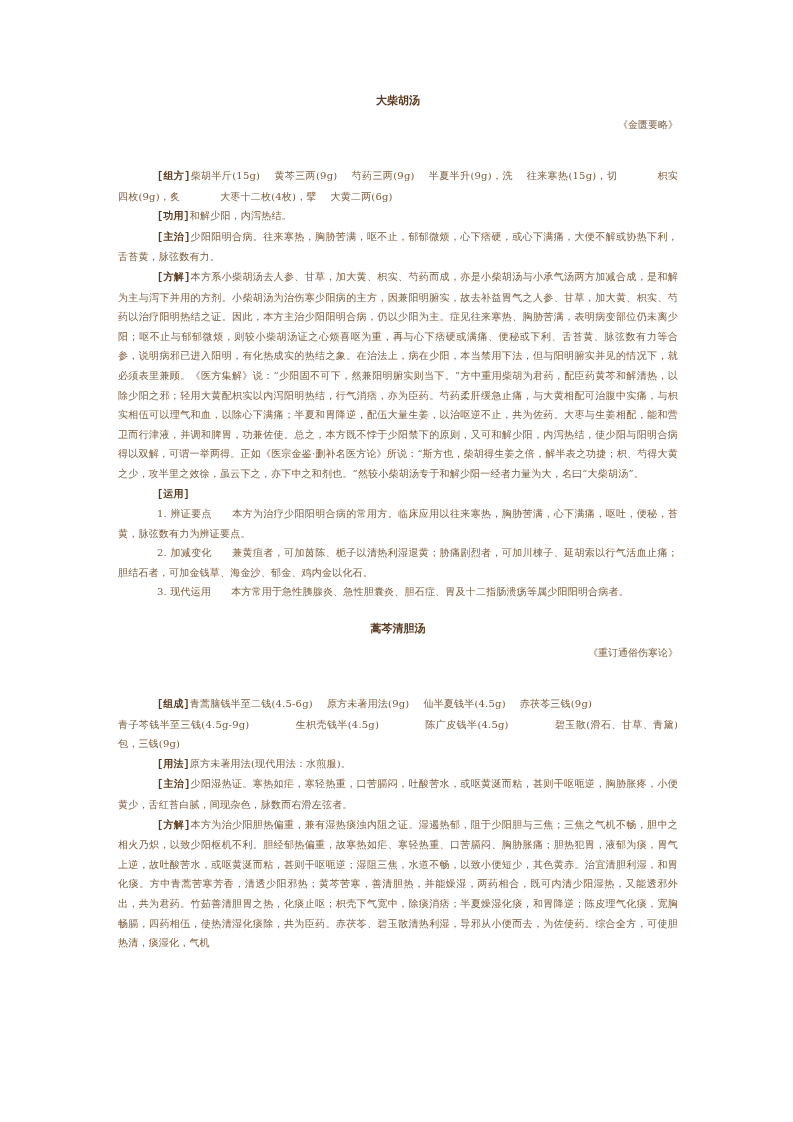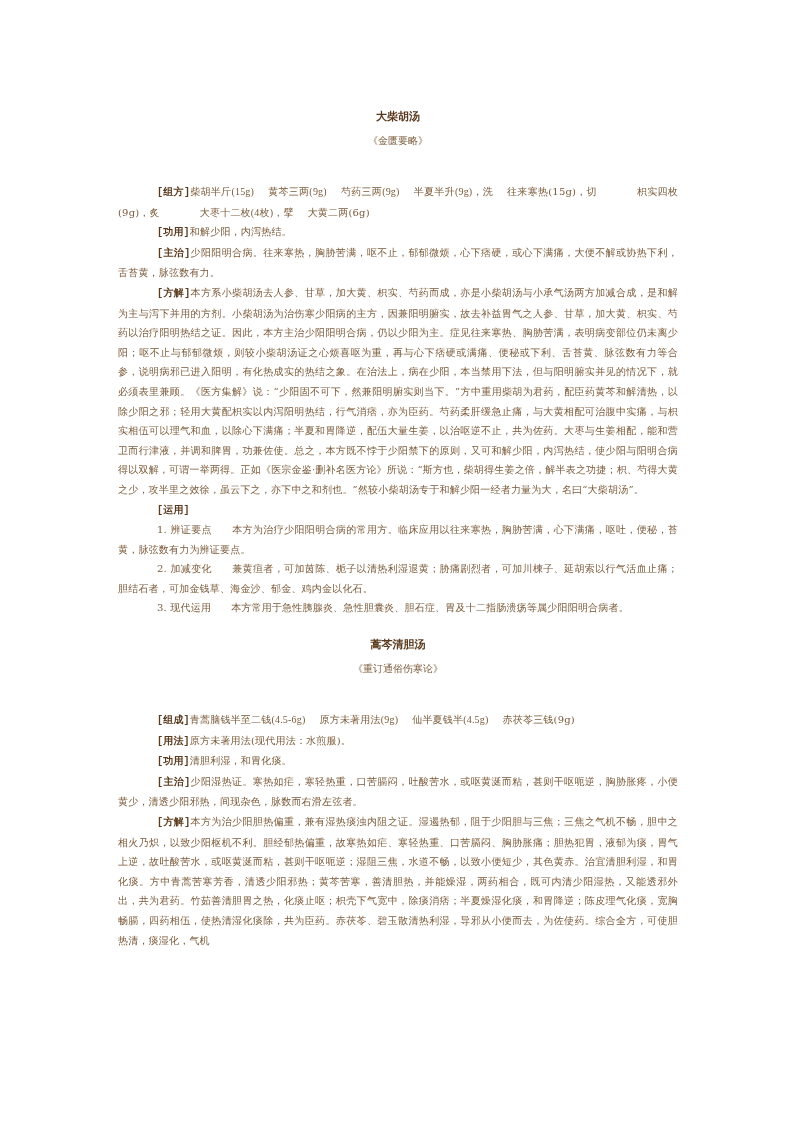--- a/index.html
+++ b/index.html
@@ -11,35 +11,35 @@
       width: 793px;
       height: 1122px;
       position: relative;
       overflow: hidden;
       font-family: "DejaVu Serif", "Liberation Serif", serif;
       color: #7a5a3a;
     }
     .page {
       position: absolute;
       left: 118px;
-      top: 108px;
+      top: 92px;
       width: 560px;
     }
     .title {
       text-align: center;
       font-family: "DejaVu Sans", "Liberation Sans", sans-serif;
       font-weight: bold;
       font-size: 11px;
       color: #5a3a1e;
       height: 18px;
       line-height: 18px;
       margin: 0;
     }
     .source {
-      text-align: center;
+      text-align: right;
       font-size: 10px;
       color: #7a5a3a;
       height: 18px;
       line-height: 18px;
       margin: 6px 0 0 0;
     }
     .spacer-a { height: 32px; }
     .para {
       font-size: 10px;
       line-height: 19.6px;
@@ -48,21 +48,21 @@
       text-align: justify;
       color: #7a5a3a;
       letter-spacing: 0.2px;
     }
     .label {
       font-family: Liberation Mono, monospace;
       font-weight: bold;
       color: #5a3a1e;
       font-size: 10px;
     }
-    .herb { margin-right: 14px; font-family: Liberation Serif, serif; }
+    .herb { margin-right: 14px; }
     .herb-wide { margin-right: 40px; }
     .herb-row2 { margin-right: 46px; }
     .sec2 { margin-top: 18px; }
   </style>
 </head>
 <body>
 
 <div class="page">
 
   <section>
@@ -103,31 +103,31 @@
   </section>
 
   <section class="sec2">
     <h2 class="title">蒿芩清胆汤</h2>
     <div class="source">《重订通俗伤寒论》</div>
     <div class="spacer-a"></div>
 
     <p class="para">
       <span class="label">[组成]</span><span class="herb">青蒿脑钱半至二钱(4.5-6g)</span><span class="herb">原方未著用法(9g)</span><span class="herb">仙半夏钱半(4.5g)</span><span>赤茯苓三钱(9g)</span>
     </p>
+    <p class="para" style="text-indent:0">
+      <span class="herb-row2">青子芩钱半至三钱(4.5g-9g)</span><span class="herb-row2">生枳壳钱半(4.5g)</span><span class="herb-row2">陈广皮钱半(4.5g)</span><span>碧玉散(滑石、甘草、青黛)包，三钱(9g)</span>
+    </p>
 
     <p class="para">
       <span class="label">[用法]</span><span>原方未著用法(现代用法：水煎服)。</span>
     </p>
 
-    <p class="para">
-      <span class="label">[功用]</span><span>清胆利湿，和胃化痰。</span>
-    </p>
 
     <p class="para">
-      <span class="label">[主治]</span><span>少阳湿热证。寒热如疟，寒轻热重，口苦膈闷，吐酸苦水，或呕黄涎而粘，甚则干呕呃逆，胸胁胀疼，小便黄少，清透少阳邪热，间现杂色，脉数而右滑左弦者。</span>
+      <span class="label">[主治]</span><span>少阳湿热证。寒热如疟，寒轻热重，口苦膈闷，吐酸苦水，或呕黄涎而粘，甚则干呕呃逆，胸胁胀疼，小便黄少，舌红苔白腻，间现杂色，脉数而右滑左弦者。</span>
     </p>
 
     <p class="para">
       <span class="label">[方解]</span><span>本方为治少阳胆热偏重，兼有湿热痰浊内阻之证。湿遏热郁，阻于少阳胆与三焦；三焦之气机不畅，胆中之相火乃炽，以致少阳枢机不利。胆经郁热偏重，故寒热如疟、寒轻热重、口苦膈闷、胸胁胀痛；胆热犯胃，液郁为痰，胃气上逆，故吐酸苦水，或呕黄涎而粘，甚则干呕呃逆；湿阻三焦，水道不畅，以致小便短少，其色黄赤。治宜清胆利湿，和胃化痰。方中青蒿苦寒芳香，清透少阳邪热；黄芩苦寒，善清胆热，并能燥湿，两药相合，既可内清少阳湿热，又能透邪外出，共为君药。竹茹善清胆胃之热，化痰止呕；枳壳下气宽中，除痰消痞；半夏燥湿化痰，和胃降逆；陈皮理气化痰，宽胸畅膈，四药相伍，使热清湿化痰除，共为臣药。赤茯苓、碧玉散清热利湿，导邪从小便而去，为佐使药。综合全方，可使胆热清，痰湿化，气机</span>
     </p>
   </section>
 
 </div>
 
 </body></html>

